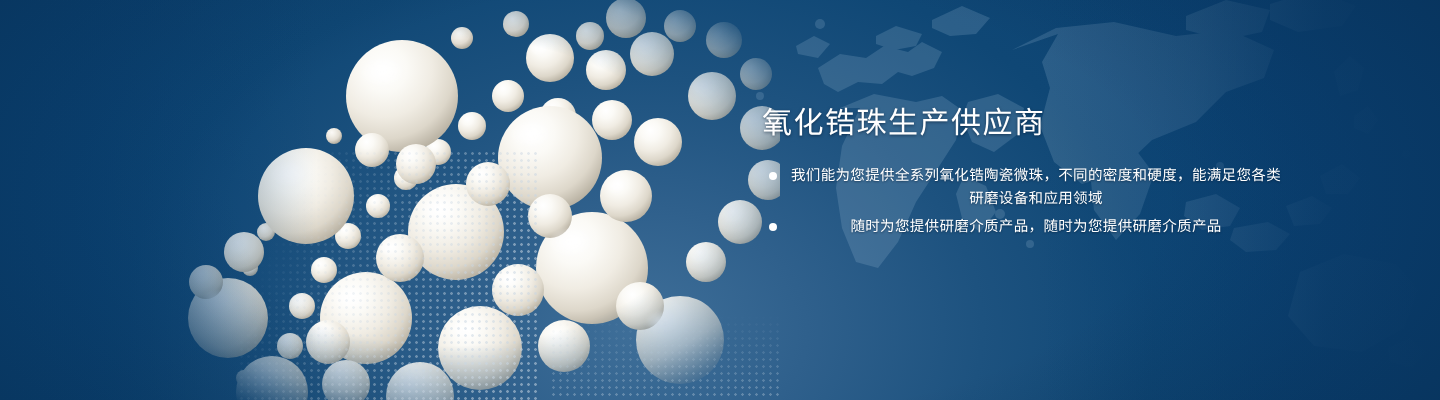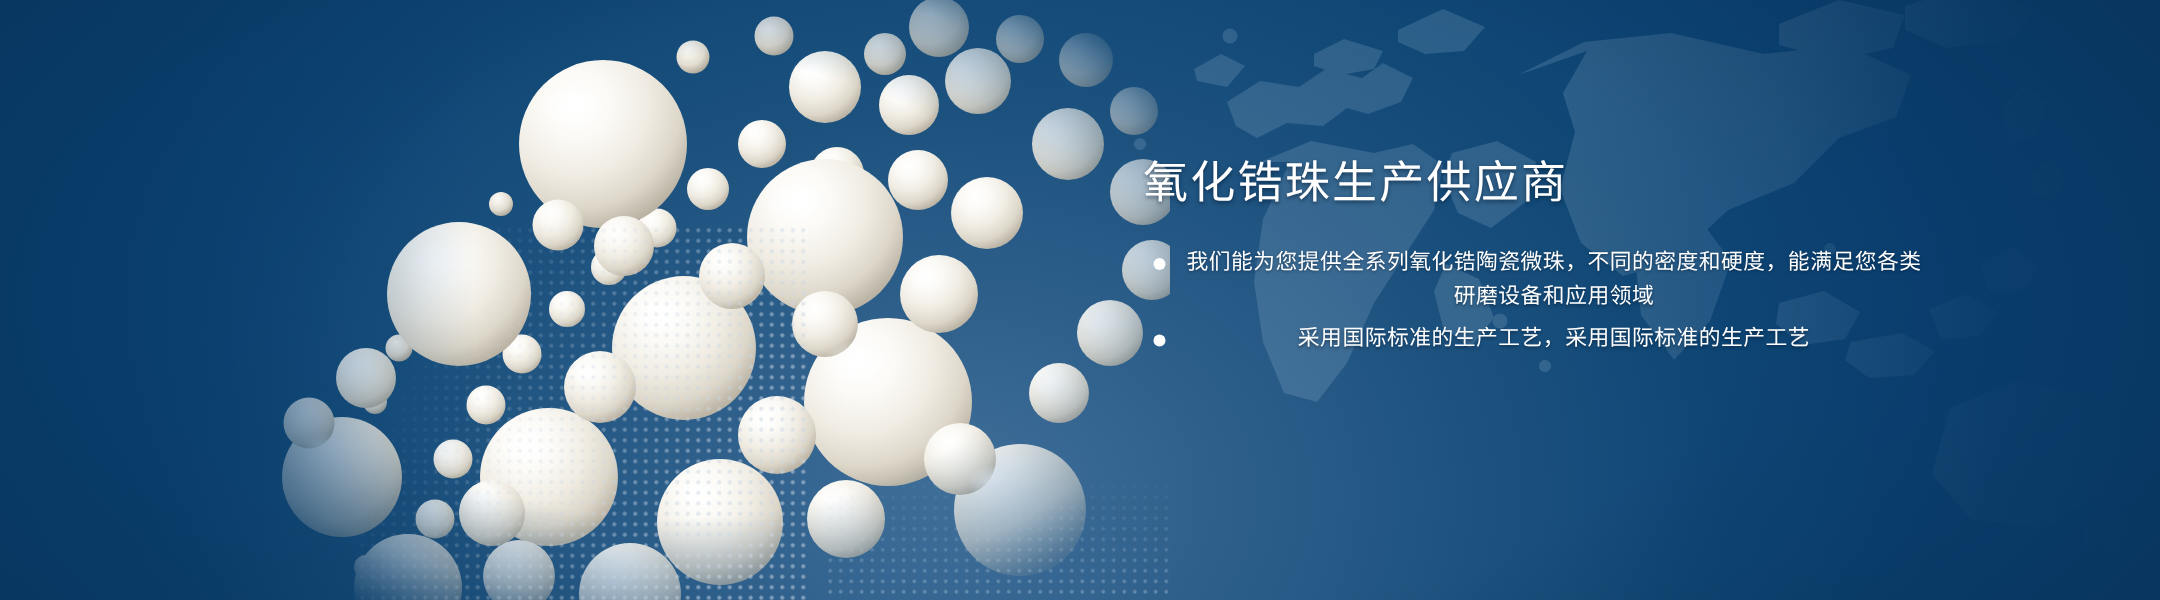--- a/index.html
+++ b/index.html
@@ -347,18 +347,18 @@
   <div class="copy">
     <h1 class="headline">氧化锆珠生产供应商</h1>
 
     <ul class="bullets">
       <li class="bullet">
         <span class="dot"></span>
         <span>我们能为您提供全系列氧化锆陶瓷微珠，不同的密度和硬度，能满足您各类研磨设备和应用领域</span>
       </li>
       <li class="bullet">
         <span class="dot"></span>
-        <span>采用国际标准的生产工艺，采用国际标准的生产工艺</span>
+        <span>随时为您提供研磨介质产品，随时为您提供研磨介质产品</span>
       </li>
     </ul>
   </div>
 
 </div>
 
 </body></html>

